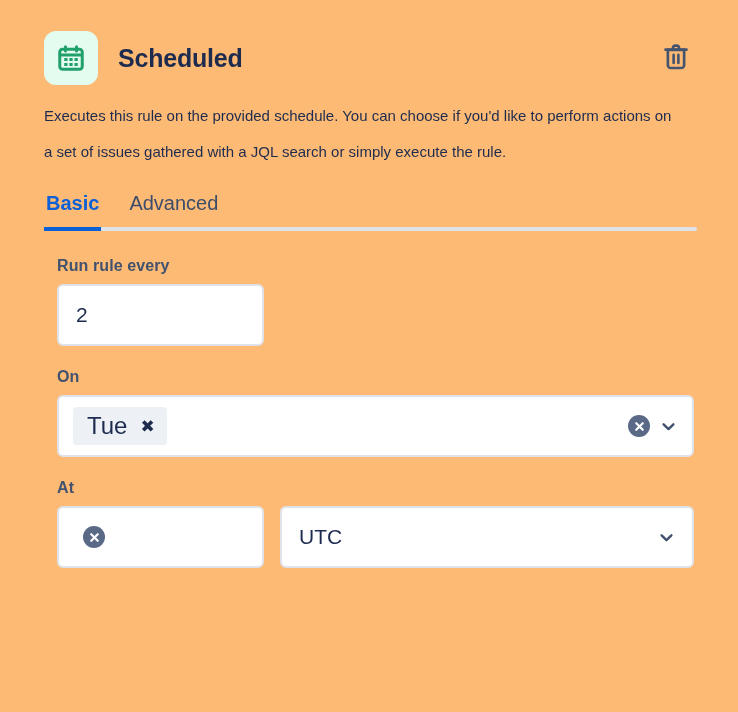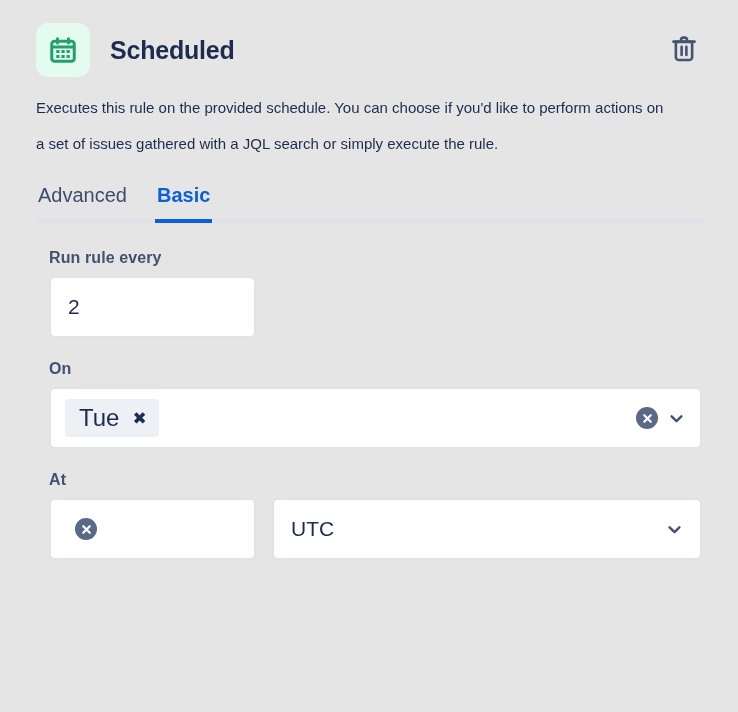--- a/index.html
+++ b/index.html
@@ -8,22 +8,22 @@
     width: 738px; height: 712px;
     background: #ffffff;
     font-family: "Liberation Sans", sans-serif;
     -webkit-font-smoothing: antialiased;
   }
 
   .panel {
     position: relative;
     width: 738px;
     height: 712px;
-    background: #e5e5e5;
-    padding: 0;
+    background: #fdba74;
+    padding: 8px;
   }
 
   
   .header {
     display: flex;
     align-items: center;
     padding: 24px 28px 0 36px;
     height: 76px;
   }
   .icon-badge {
@@ -235,22 +235,22 @@
           <path d="M10.1 10.3v6.4M13.9 10.3v6.4" stroke="#44546f" stroke-width="2.1" stroke-linecap="round"></path>
         </svg>
       </span>
     </button>
   </div>
 
   <div class="description">Executes this rule on the provided schedule. You can choose if you'd like to perform actions on a set of issues gathered with a JQL search or simply execute the rule.</div>
 
   <div class="tabs-wrap">
     <div class="tabs">
+      <button class="tab active">Basic</button>
       <button class="tab inactive">Advanced</button>
-      <button class="tab active">Basic</button>
     </div>
     <div class="tabs-rule"></div>
   </div>
 
   <div class="form">
 
     <div>
       <div class="field-label">Run rule every</div>
       <div class="field-row">
         <div class="control small">

